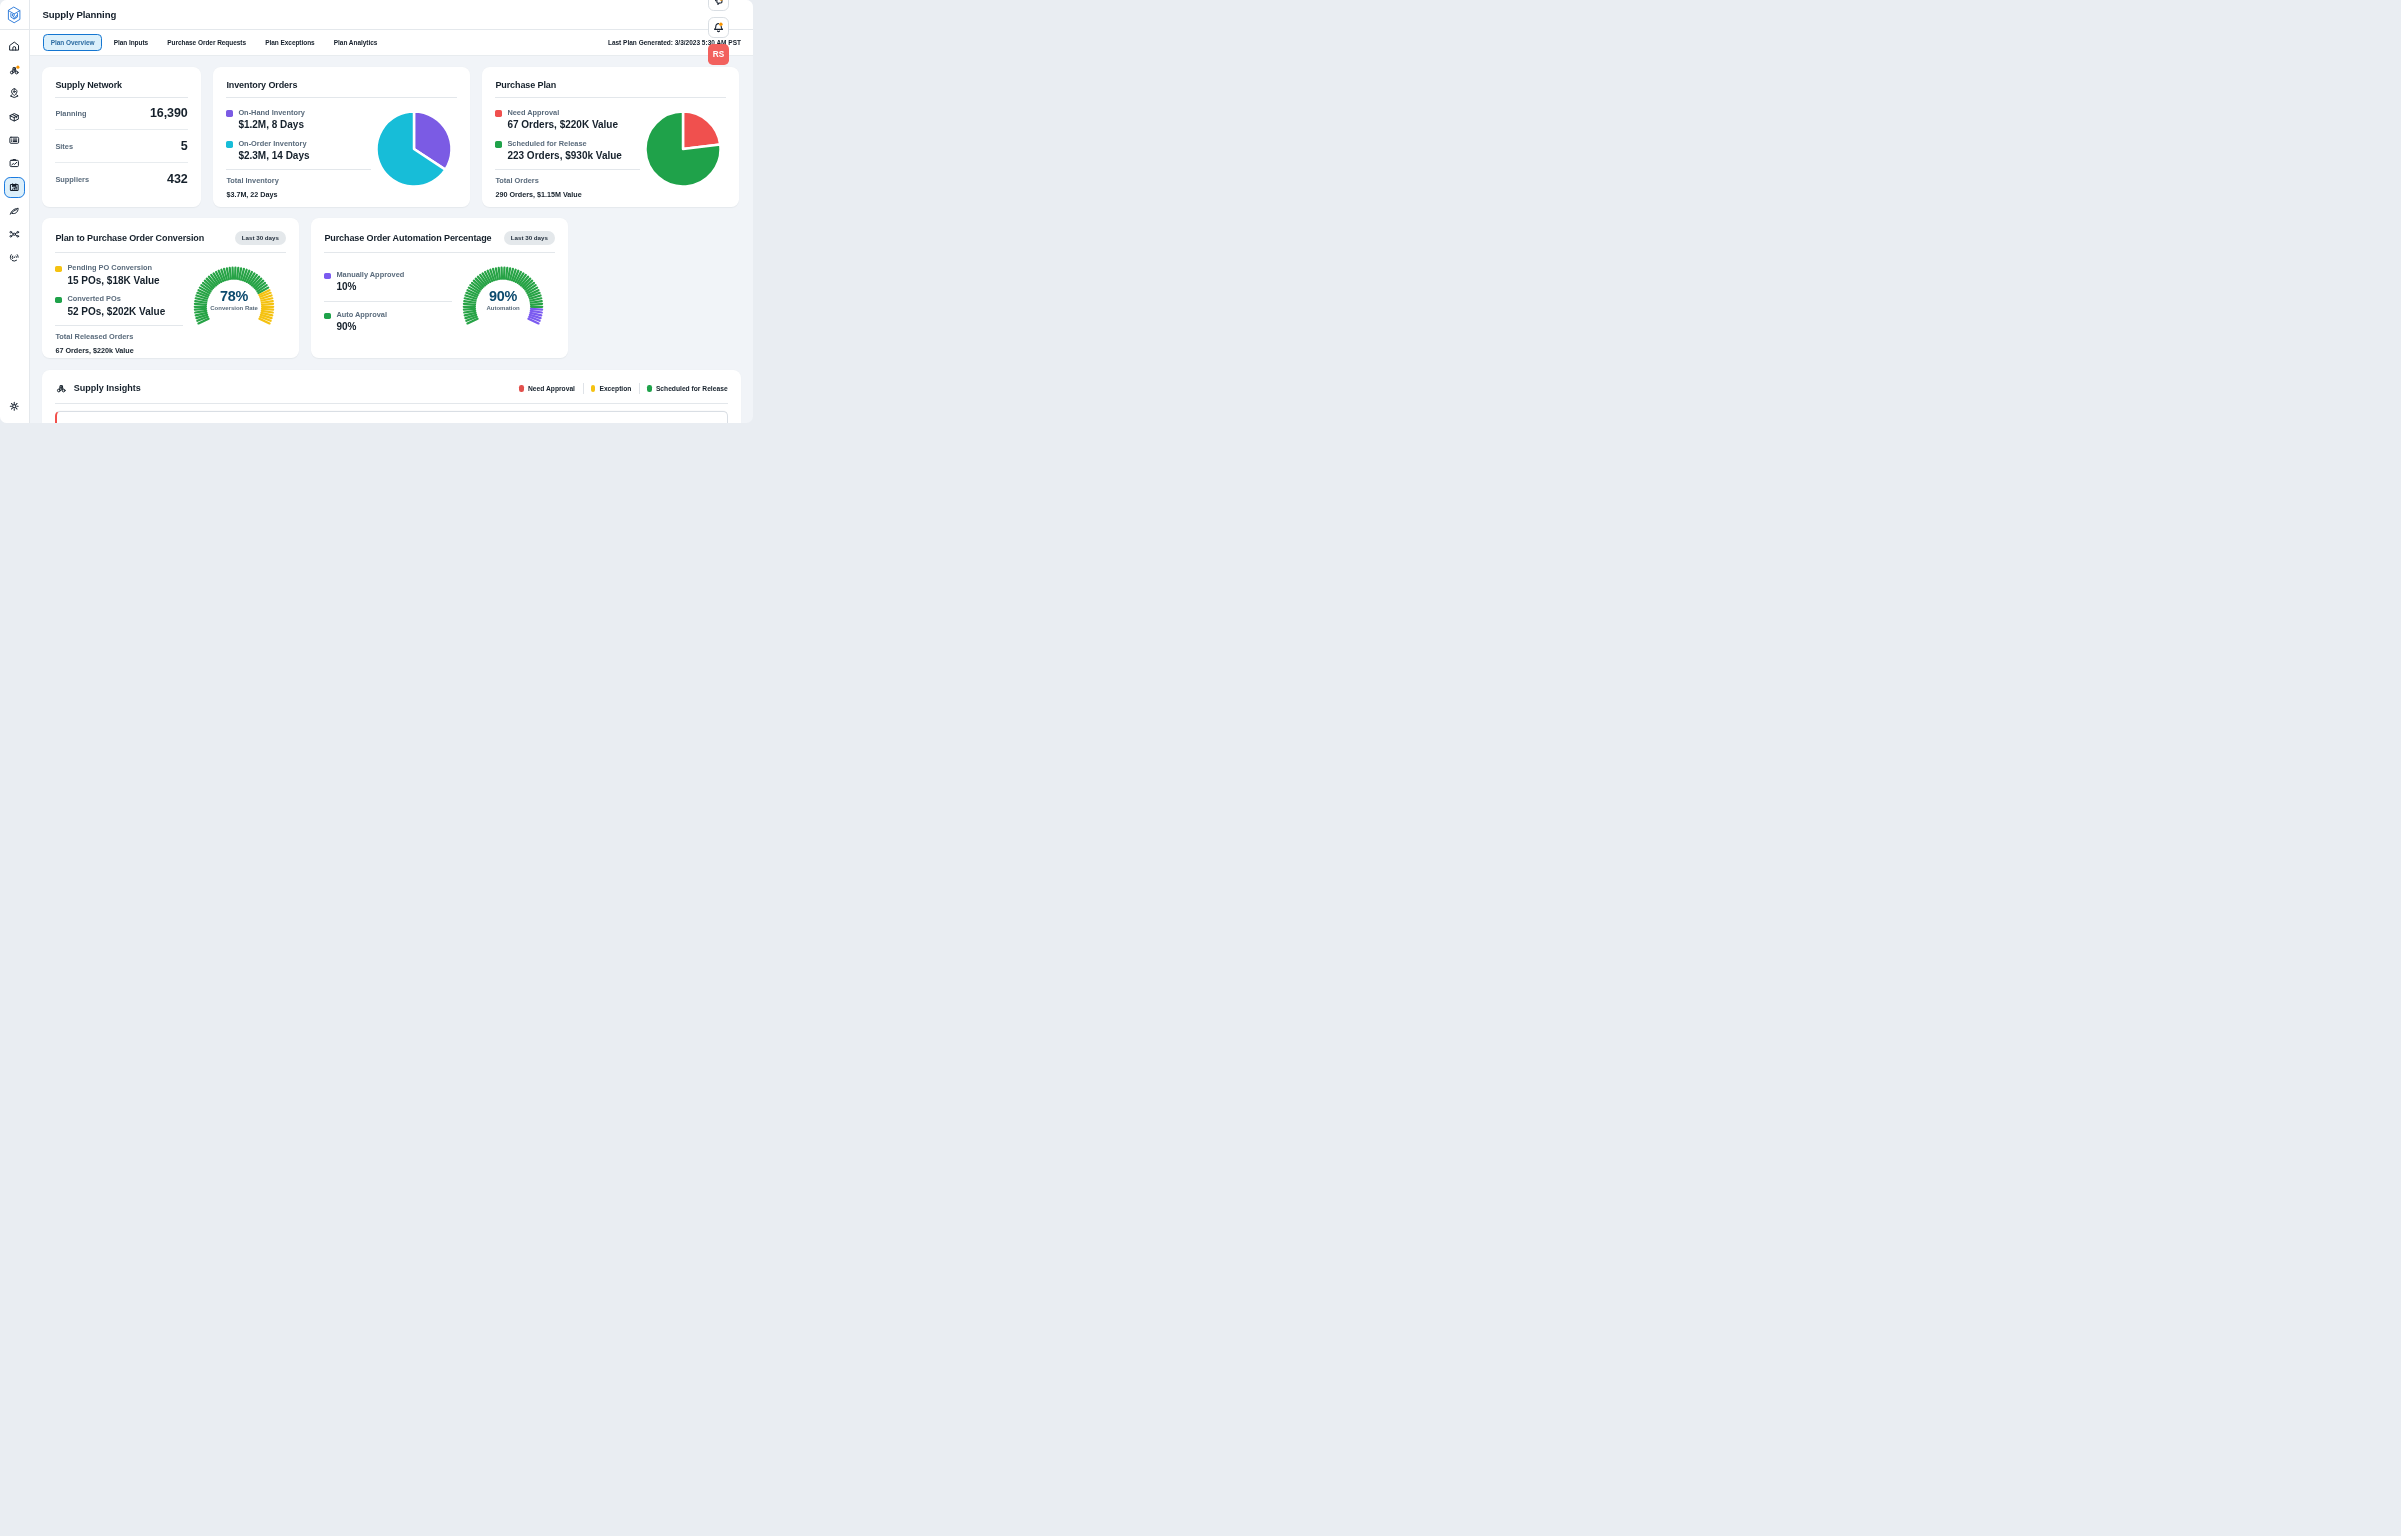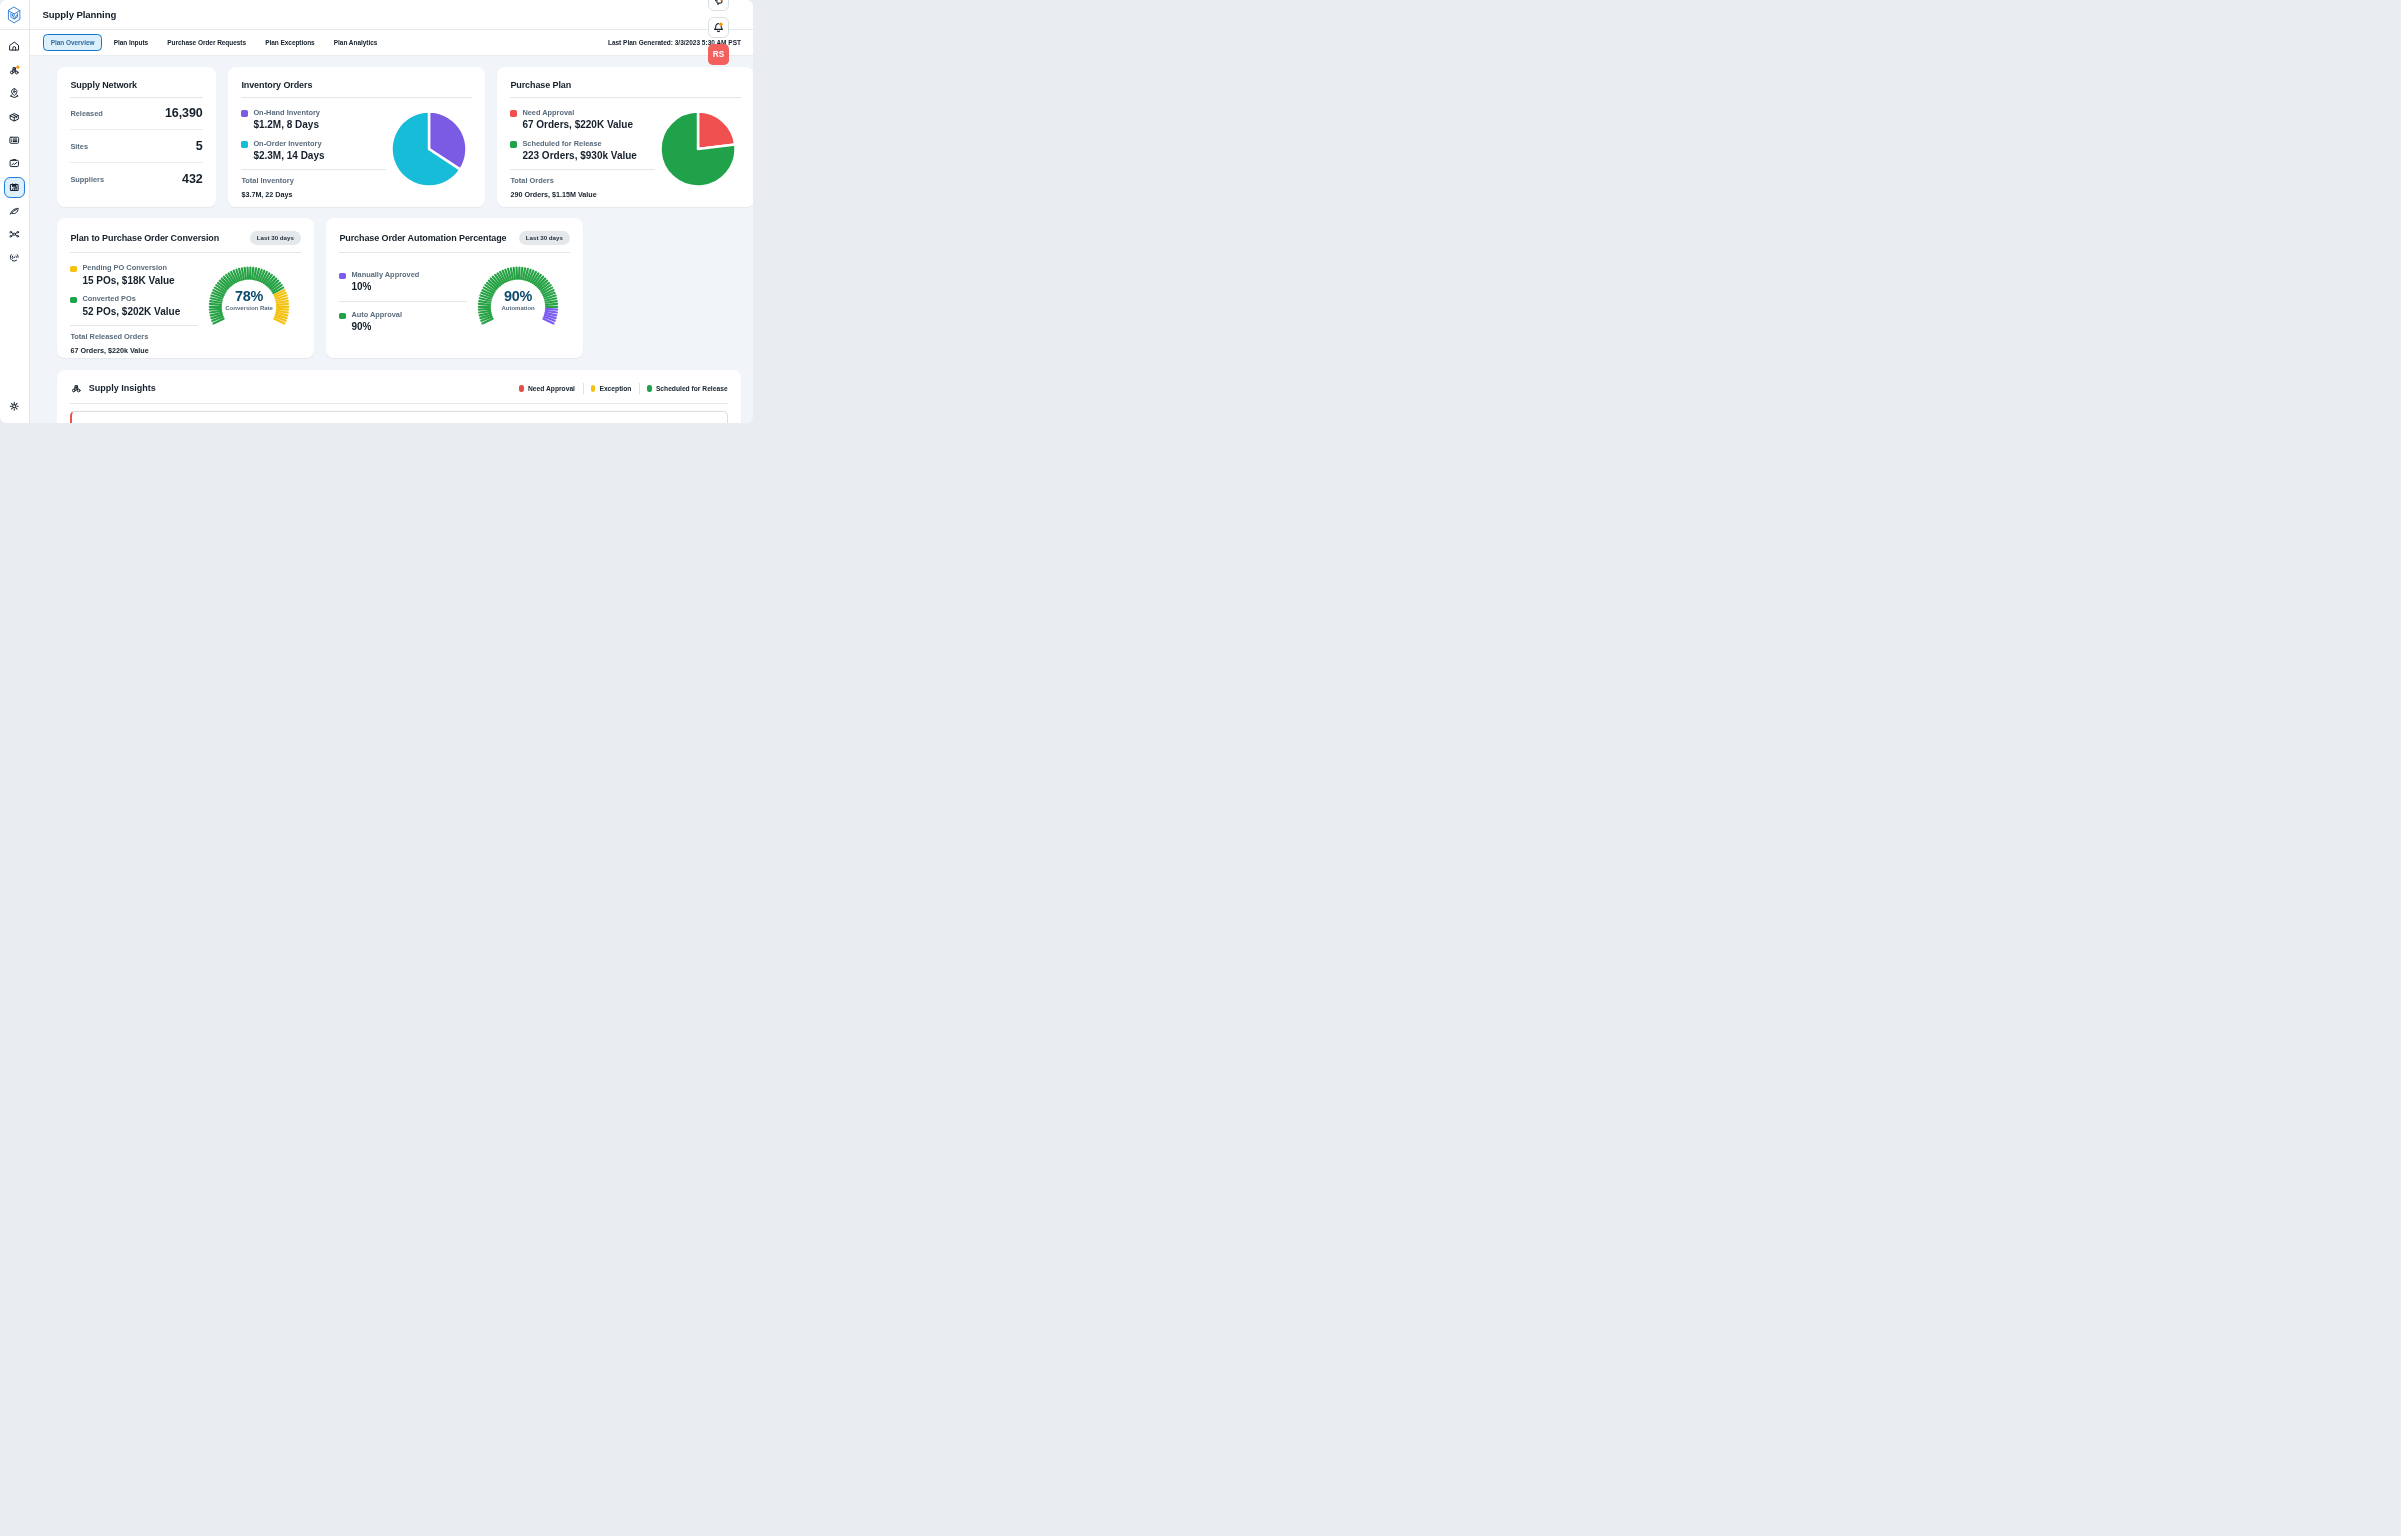--- a/index.html
+++ b/index.html
@@ -24,21 +24,21 @@
   .nav-cell.push-bottom { margin-top:auto; }
   .nav-cell svg { display:block; }
 
   
   .tabsbar { position:absolute; top:30px; left:30px; right:0; height:26px; background:#fff; border-bottom:0.5px solid #E8ECEF; display:flex; align-items:center; padding-left:13px; gap:3.8px; z-index:3; }
   .tab { padding:3.8px 6.7px; border:1px solid transparent; border-radius:4.3px; font-size:6.5px; font-weight:700; color:#141E2A; letter-spacing:-0.05px; cursor:pointer; white-space:nowrap; }
   .tab.active { background:#DCF0FB; border-color:#1476D1; color:#2D6CA2; }
   .last-plan { margin-left:auto; margin-right:12px; font-size:6.5px; font-weight:700; color:#141E2A; }
 
   
-  .content { position:absolute; top:56px; left:30px; right:0; bottom:0; padding:11px 12px 0 27px; overflow:hidden; }
+  .content { position:absolute; top:56px; left:30px; right:0; bottom:0; padding:11px 12px 0 12px; overflow:hidden; }
   .row { display:flex; gap:12px; }
   .row + .row { margin-top:11px; }
   .card { background:#fff; border-radius:7.7px; padding:12.5px 13.4px; box-shadow:0 0.5px 1px rgba(20,30,45,.05); overflow:hidden; }
   .card-title { font-size:9px; font-weight:800; color:#15202B; letter-spacing:-0.1px; }
   .title-row { display:flex; align-items:center; justify-content:space-between; }
   .badge-pill { background:#E4E8EB; color:#1E2A38; font-size:6.2px; font-weight:700; border-radius:7.7px; padding:3.8px 6.7px; white-space:nowrap; }
   .hdiv { height:0.5px; background:#E3E7EB; margin-top:7.2px; }
 
   
   .sn-card { flex:0 0 159px; height:140px; }
@@ -220,21 +220,21 @@
   </div>
 
   <main class="content">
 
     <div class="row">
 
       <section class="card sn-card">
         <div class="card-title">Supply Network</div>
         <div class="hdiv"></div>
         <div class="sn-row">
-          <span class="sn-label">Released</span>
+          <span class="sn-label">Planning</span>
           <span class="sn-value">16,390</span>
         </div>
         <div class="sn-row">
           <span class="sn-label">Sites</span>
           <span class="sn-value">5</span>
         </div>
         <div class="sn-row">
           <span class="sn-label">Suppliers</span>
           <span class="sn-value">432</span>
         </div>

